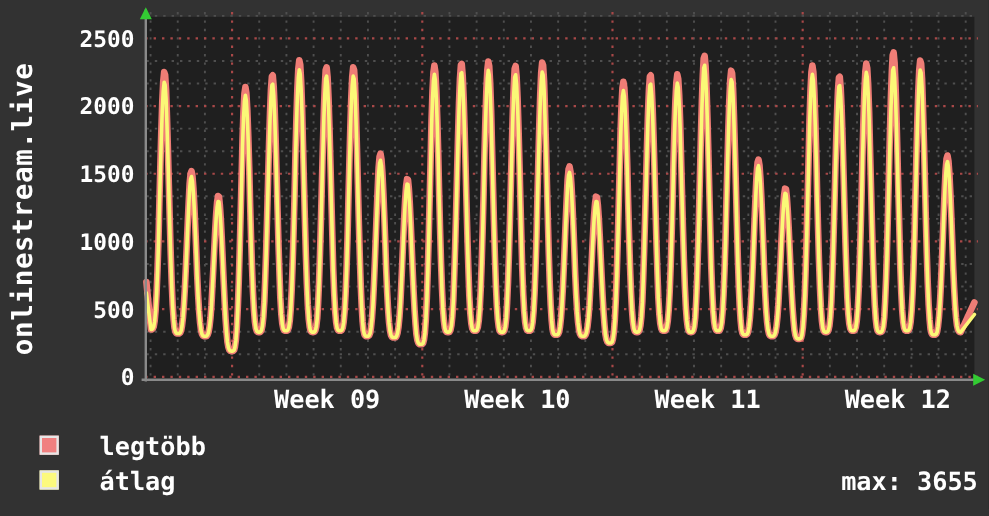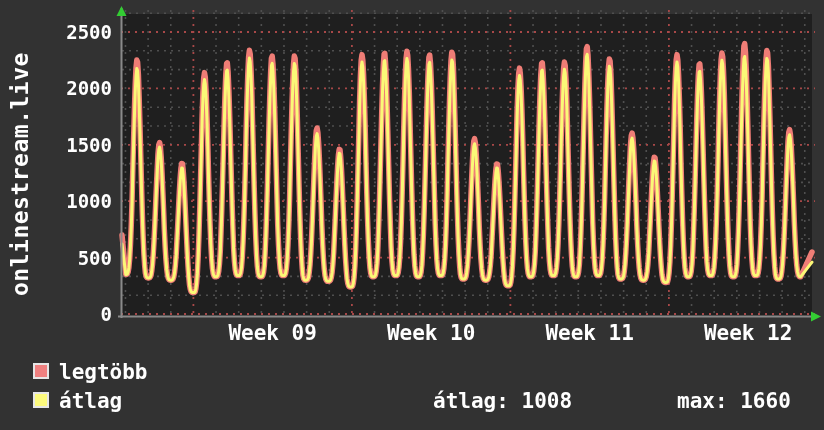--- a/index.html
+++ b/index.html
@@ -20,21 +20,21 @@
     letter-spacing:0.5px;
   }
   .legend-swatch{
     position:absolute;left:33px;width:12px;height:12px;
     border:2px solid #e6e6e6;
   }
   .sw-max{top:363px;background:#f08080;}
   .sw-avg{top:392px;background:#fcfa7d;}
   .leg-text{
     position:absolute;color:#ffffff;font-size:21px;font-weight:bold;
-    line-height:22px;white-space:pre;
+    line-height:22px;white-space:pre;margin-left:24px;
   }
   .lbl-max{left:59px;top:361px;}
   .lbl-avg{left:59px;top:390px;}
   .stat-most{left:220px;top:390px;}
   .stat-atlag{left:433px;top:390px;}
   .stat-max{left:677px;top:390px;}
 </style>
 </head>
 <body>
 
@@ -109,16 +109,15 @@
     </svg>
 
   <div class="vtitle">onlinestream.live</div>
 
   <div class="legend-swatch sw-max"></div>
   <div class="leg-text lbl-max">legtöbb</div>
 
   <div class="legend-swatch sw-avg"></div>
   <div class="leg-text lbl-avg">átlag</div>
 
-  <div class="leg-text stat-atlag">átlag: 1008</div>
-  <div class="leg-text stat-max">max: 1660</div>
+  <div class="leg-text stat-max">max: 3655</div>
 
 </div>
 
 </body></html>

